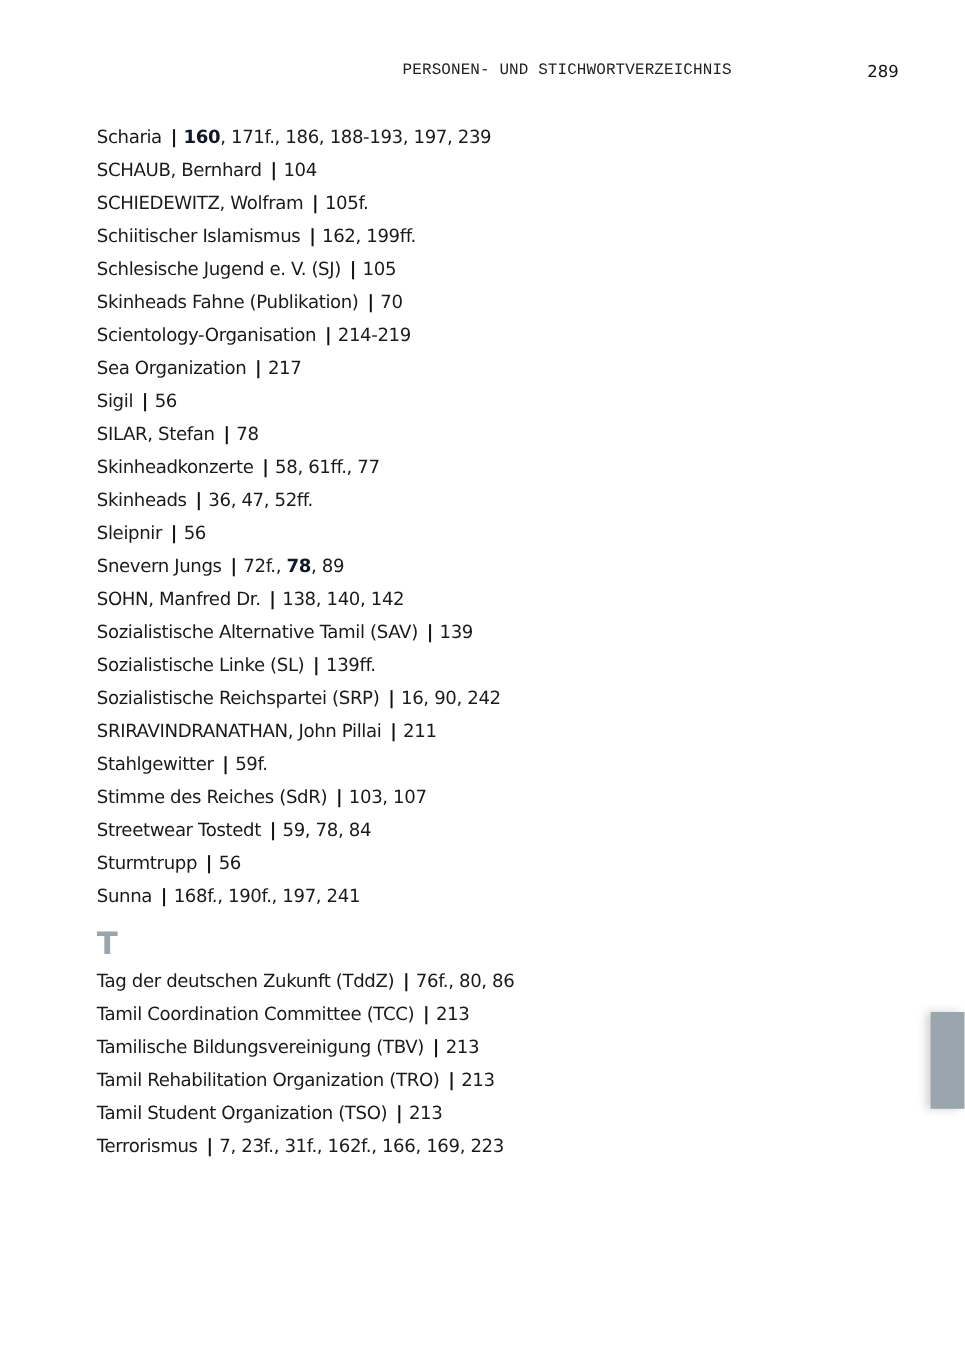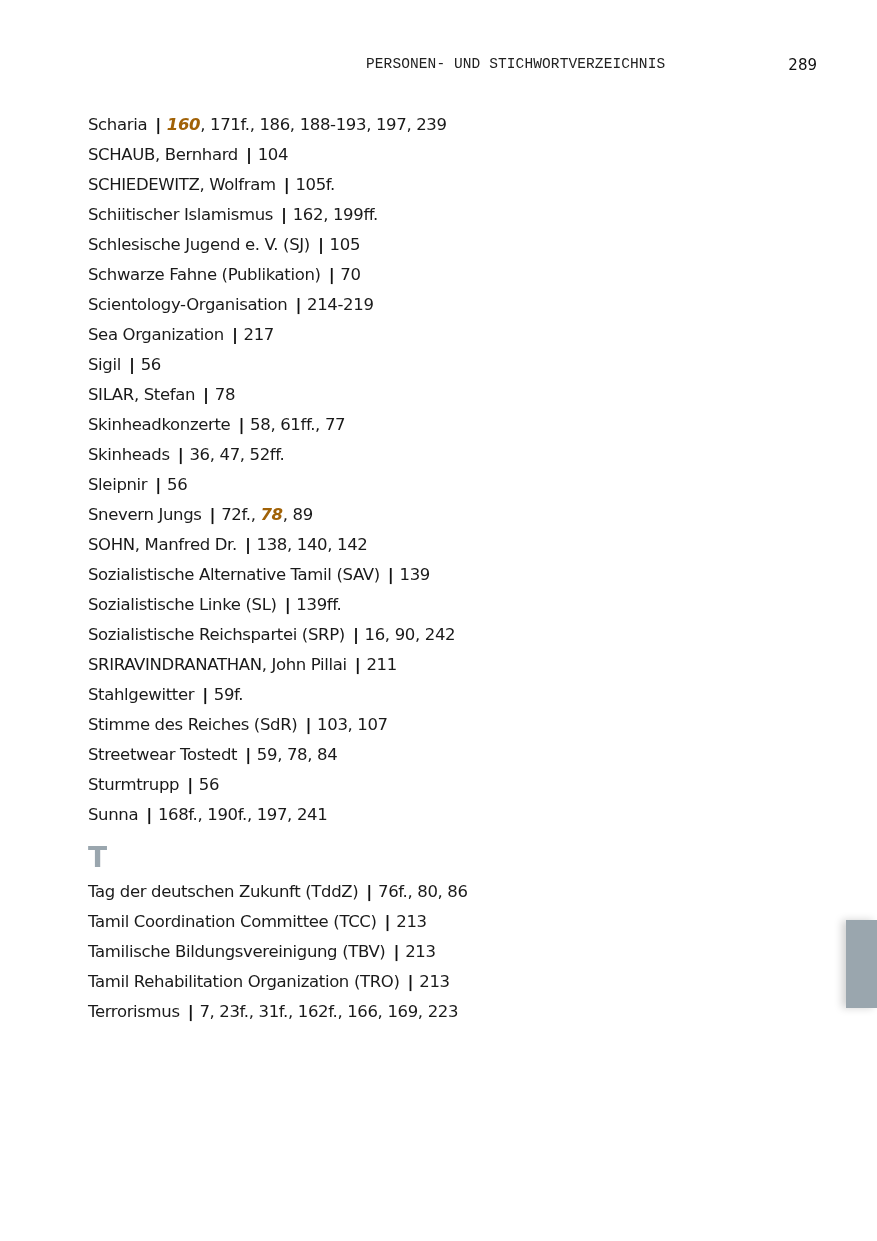--- a/index.html
+++ b/index.html
@@ -49,22 +49,21 @@
       letter-spacing: -0.35px;
       color: #1a1a1a;
     }
     .sep {
       font-weight: bold;
       padding: 0 6px 0 8px;
       color: #111;
     }
     .pages b {
       font-weight: bold;
-      color: #a16207;
-      font-style: italic;
+      color: #0f172a;
     }
     .letter-head {
       font-size: 28px;
       font-weight: bold;
       color: #9aa6ae;
       height: 47px;
       line-height: 52px;
       letter-spacing: 0;
     }
     .thumb-tab {
@@ -83,21 +82,21 @@
 <div class="running-head">PERSONEN- UND STICHWORTVERZEICHNIS</div>
 <div class="page-number">289</div>
 
 <div class="index-block">
   <div id="s-entries">
       <div class="entry"><span class="term">Scharia</span><span class="sep">|</span><span class="pages"><b>160</b>, 171f., 186, 188-193, 197, 239</span></div>
       <div class="entry"><span class="term">SCHAUB, Bernhard</span><span class="sep">|</span><span class="pages">104</span></div>
       <div class="entry"><span class="term">SCHIEDEWITZ, Wolfram</span><span class="sep">|</span><span class="pages">105f.</span></div>
       <div class="entry"><span class="term">Schiitischer Islamismus</span><span class="sep">|</span><span class="pages">162, 199ff.</span></div>
       <div class="entry"><span class="term">Schlesische Jugend e. V. (SJ)</span><span class="sep">|</span><span class="pages">105</span></div>
-      <div class="entry"><span class="term">Schwarze Fahne (Publikation)</span><span class="sep">|</span><span class="pages">70</span></div>
+      <div class="entry"><span class="term">Skinheads Fahne (Publikation)</span><span class="sep">|</span><span class="pages">70</span></div>
       <div class="entry"><span class="term">Scientology-Organisation</span><span class="sep">|</span><span class="pages">214-219</span></div>
       <div class="entry"><span class="term">Sea Organization</span><span class="sep">|</span><span class="pages">217</span></div>
       <div class="entry"><span class="term">Sigil</span><span class="sep">|</span><span class="pages">56</span></div>
       <div class="entry"><span class="term">SILAR, Stefan</span><span class="sep">|</span><span class="pages">78</span></div>
       <div class="entry"><span class="term">Skinheadkonzerte</span><span class="sep">|</span><span class="pages">58, 61ff., 77</span></div>
       <div class="entry"><span class="term">Skinheads</span><span class="sep">|</span><span class="pages">36, 47, 52ff.</span></div>
       <div class="entry"><span class="term">Sleipnir</span><span class="sep">|</span><span class="pages">56</span></div>
       <div class="entry"><span class="term">Snevern Jungs</span><span class="sep">|</span><span class="pages">72f., <b>78</b>, 89</span></div>
       <div class="entry"><span class="term">SOHN, Manfred Dr.</span><span class="sep">|</span><span class="pages">138, 140, 142</span></div>
       <div class="entry"><span class="term">Sozialistische Alternative Tamil (SAV)</span><span class="sep">|</span><span class="pages">139</span></div>
@@ -109,17 +108,18 @@
       <div class="entry"><span class="term">Streetwear Tostedt</span><span class="sep">|</span><span class="pages">59, 78, 84</span></div>
       <div class="entry"><span class="term">Sturmtrupp</span><span class="sep">|</span><span class="pages">56</span></div>
       <div class="entry"><span class="term">Sunna</span><span class="sep">|</span><span class="pages">168f., 190f., 197, 241</span></div>
     </div>
   <div class="letter-head">T</div>
   <div id="t-entries">
       <div class="entry"><span class="term">Tag der deutschen Zukunft (TddZ)</span><span class="sep">|</span><span class="pages">76f., 80, 86</span></div>
       <div class="entry"><span class="term">Tamil Coordination Committee (TCC)</span><span class="sep">|</span><span class="pages">213</span></div>
       <div class="entry"><span class="term">Tamilische Bildungsvereinigung (TBV)</span><span class="sep">|</span><span class="pages">213</span></div>
       <div class="entry"><span class="term">Tamil Rehabilitation Organization (TRO)</span><span class="sep">|</span><span class="pages">213</span></div>
+      <div class="entry"><span class="term">Tamil Student Organization (TSO)</span><span class="sep">|</span><span class="pages">213</span></div>
       <div class="entry"><span class="term">Terrorismus</span><span class="sep">|</span><span class="pages">7, 23f., 31f., 162f., 166, 169, 223</span></div>
     </div>
 </div>
 
 <div class="thumb-tab"></div>
 
 </body></html>

